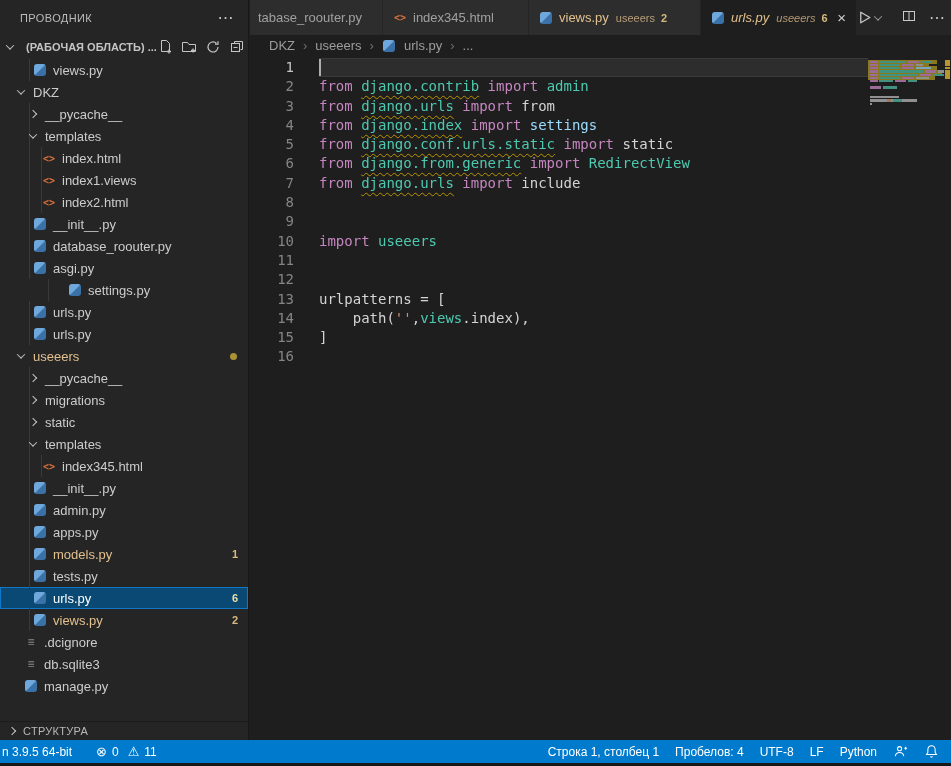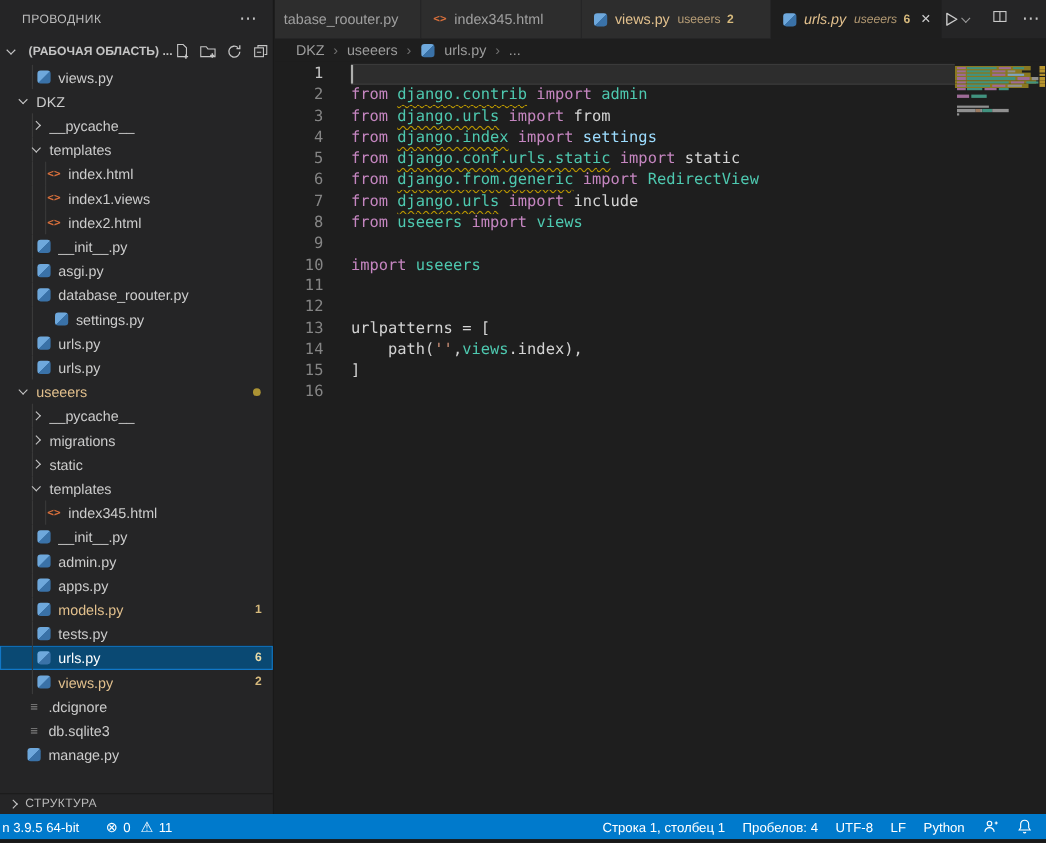--- a/index.html
+++ b/index.html
@@ -159,29 +159,29 @@
       <div class="tree-row g1" style="padding-left: 33px;">
         <span class="ico">
           <i class="pyg"></i>
         </span>
         <span class="lbl">__init__.py</span>
       </div>
       <div class="tree-row g1" style="padding-left: 33px;">
         <span class="ico">
           <i class="pyg"></i>
         </span>
+        <span class="lbl">database_roouter.py</span>
+      </div>
+      <div class="tree-row g1" style="padding-left: 33px;">
+        <span class="ico">
+          <i class="pyg"></i>
+        </span>
         <span class="lbl">asgi.py</span>
       </div>
-      <div class="tree-row g1" style="padding-left: 33px;">
-        <span class="ico">
-          <i class="pyg"></i>
-        </span>
-        <span class="lbl">database_roouter.py</span>
-      </div>
-      <div class="tree-row g1" style="padding-left: 49px;">
+      <div class="tree-row g1" style="padding-left: 49px; margin-left: 19px;">
         <span class="ico">
           <i class="pyg"></i>
         </span>
         <span class="lbl">settings.py</span>
       </div>
       <div class="tree-row g1" style="padding-left: 33px;">
         <span class="ico">
           <i class="pyg"></i>
         </span>
         <span class="lbl">urls.py</span>
@@ -339,21 +339,21 @@
     </div>
   <div class="codewrap">
     <div id="code-lines" style="padding-top: 2px;">
         <div class="cl cur"><span class="num">1</span><span class="body"><span class="cursor"></span></span></div>
         <div class="cl"><span class="num">2</span><span class="body"><span class="tk-k">from</span><span class="tk-p"> </span><span class="tk-m sq">django.contrib</span><span class="tk-p"> </span><span class="tk-k">import</span><span class="tk-p"> </span><span class="tk-m">admin</span></span></div>
         <div class="cl"><span class="num">3</span><span class="body"><span class="tk-k">from</span><span class="tk-p"> </span><span class="tk-m sq">django.urls</span><span class="tk-p"> </span><span class="tk-k">import</span><span class="tk-p"> </span><span class="tk-p">from</span></span></div>
         <div class="cl"><span class="num">4</span><span class="body"><span class="tk-k">from</span><span class="tk-p"> </span><span class="tk-m sq">django.index</span><span class="tk-p"> </span><span class="tk-k">import</span><span class="tk-p"> </span><span class="tk-b">settings</span></span></div>
         <div class="cl"><span class="num">5</span><span class="body"><span class="tk-k">from</span><span class="tk-p"> </span><span class="tk-m sq">django.conf.urls.static</span><span class="tk-p"> </span><span class="tk-k">import</span><span class="tk-p"> </span><span class="tk-p">static</span></span></div>
         <div class="cl"><span class="num">6</span><span class="body"><span class="tk-k">from</span><span class="tk-p"> </span><span class="tk-m sq">django.from.generic</span><span class="tk-p"> </span><span class="tk-k">import</span><span class="tk-p"> </span><span class="tk-m">RedirectView</span></span></div>
         <div class="cl"><span class="num">7</span><span class="body"><span class="tk-k">from</span><span class="tk-p"> </span><span class="tk-m sq">django.urls</span><span class="tk-p"> </span><span class="tk-k">import</span><span class="tk-p"> </span><span class="tk-p">include</span></span></div>
-        <div class="cl"><span class="num">8</span><span class="body"><span class="tk-k">from</span><span class="tk-p"> </span><span class="tk-m">useeers</span><span class="tk-p"> </span><span class="tk-k">import</span><span class="tk-p"> </span><span class="tk-m">views</span></span></div>
+        <div class="cl"><span class="num">8</span></div>
         <div class="cl"><span class="num">9</span><span class="body"></span></div>
         <div class="cl"><span class="num">10</span><span class="body"><span class="tk-k">import</span><span class="tk-p"> </span><span class="tk-m">useeers</span></span></div>
         <div class="cl"><span class="num">11</span><span class="body"></span></div>
         <div class="cl"><span class="num">12</span><span class="body"></span></div>
         <div class="cl"><span class="num">13</span><span class="body"><span class="tk-p">urlpatterns = [</span></span></div>
         <div class="cl"><span class="num">14</span><span class="body"><span class="tk-p">    path(</span><span class="tk-s">''</span><span class="tk-p">,</span><span class="tk-m">views</span><span class="tk-p">.index),</span></span></div>
         <div class="cl"><span class="num">15</span><span class="body"><span class="tk-p">]</span></span></div>
         <div class="cl"><span class="num">16</span><span class="body"></span></div>
       </div>
     <div class="minimap" id="minimap">

